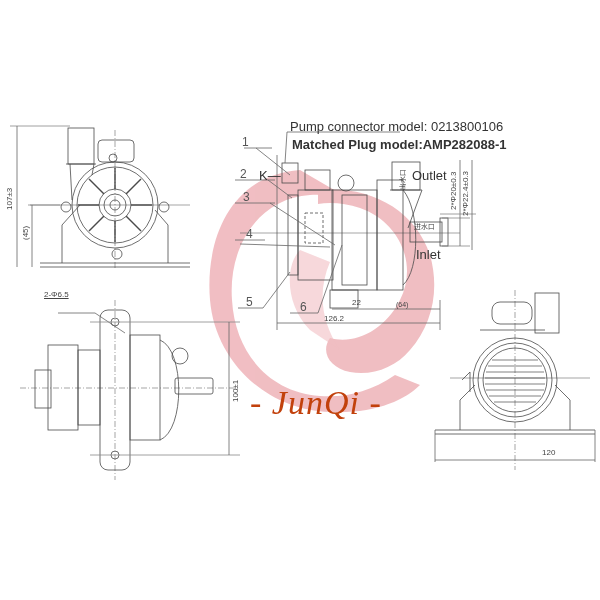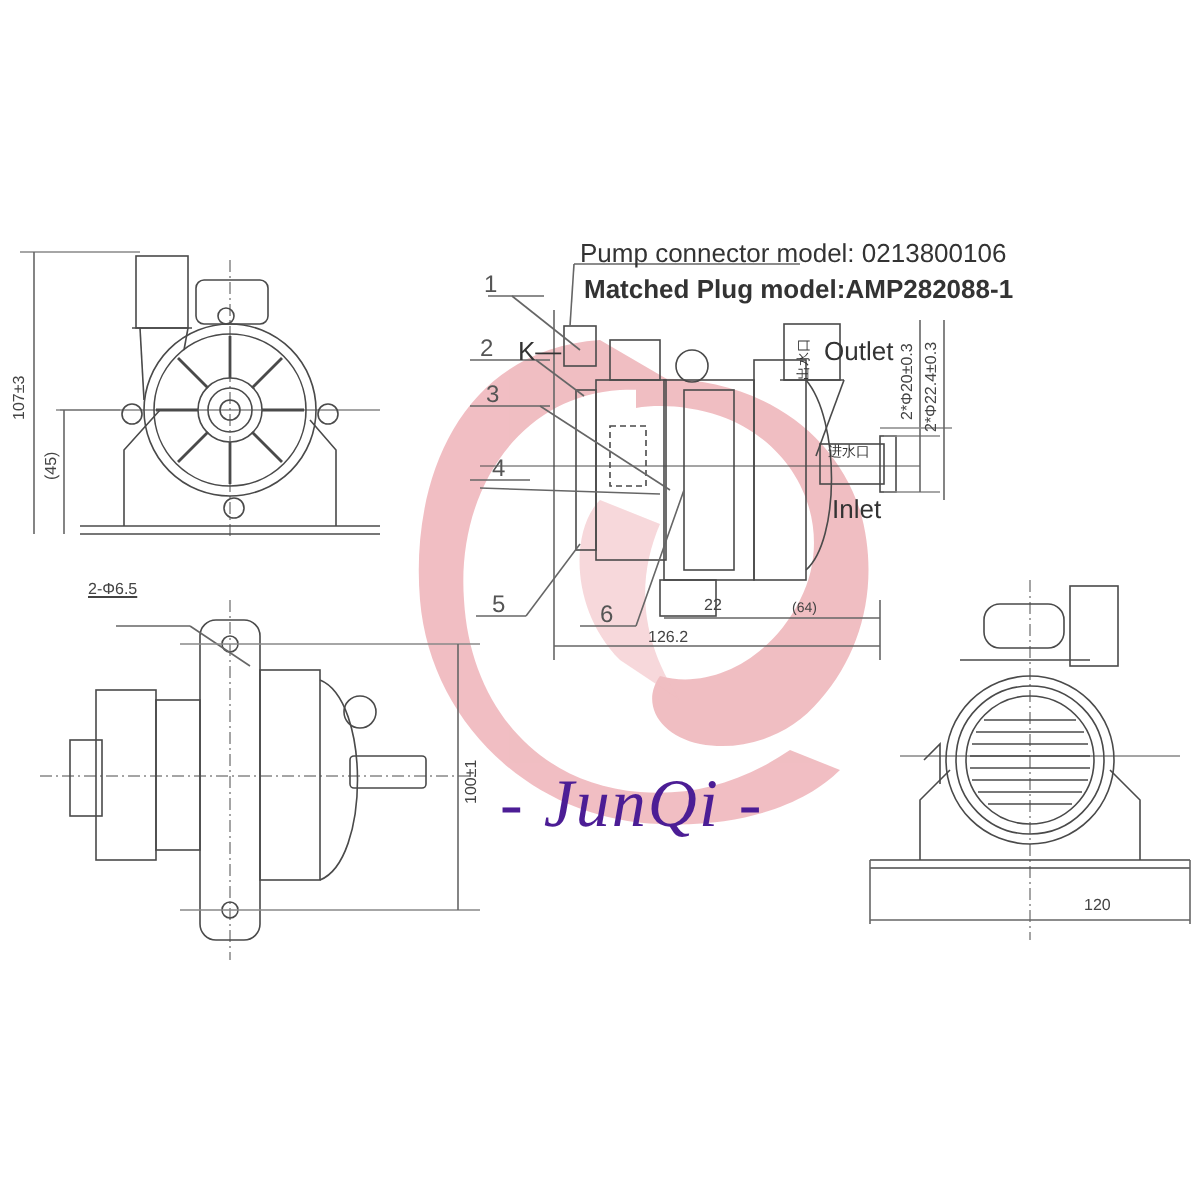--- a/index.html
+++ b/index.html
@@ -3,21 +3,21 @@
 <meta charset="utf-8">
 <style>
   html, body { margin:0; padding:0; background:#ffffff; }
   #canvas { position:relative; width:600px; height:600px; overflow:hidden; background:#fff; font-family:"Liberation Sans", sans-serif; }
   svg { position:absolute; left:0; top:0; }
   .lbl { position:absolute; font-family:"Liberation Sans", sans-serif; color:#333; white-space:nowrap; line-height:1; }
   .small { font-size:13px; }
   .num { font-size:12px; color:#555; font-family:"Liberation Sans", sans-serif; }
   .dim { font-size:8px; color:#444; }
   .vert { transform-origin:left top; transform:rotate(-90deg); }
-  .wm { position:absolute; font-family:"Liberation Serif", serif; font-style:italic; font-size:34px; color:#4c1d95; letter-spacing:1px; }
+  .wm { position:absolute; font-family:"Liberation Serif", serif; font-style:italic; font-size:34px; color:#c2410c; letter-spacing:1px; }
 </style>
 </head>
 <body>
 
 <div id="canvas">
 
   <svg width="600" height="600">
     <g fill="#eeb3b8" opacity="0.85">
       <path d="M300,170 C230,175 205,240 210,300 C215,360 265,410 330,412 C375,414 405,400 420,385 L395,375 C370,392 345,398 320,396 C268,392 235,352 232,300 C228,245 260,198 310,195 C330,194 348,198 360,205 Z"></path>
       <path d="M318,190 C370,185 415,210 430,255 C440,290 432,325 410,350 C395,368 372,376 350,372 C330,368 320,352 330,338 C355,345 385,330 400,300 C418,265 400,222 360,208 C345,203 330,202 318,204 Z"></path>

